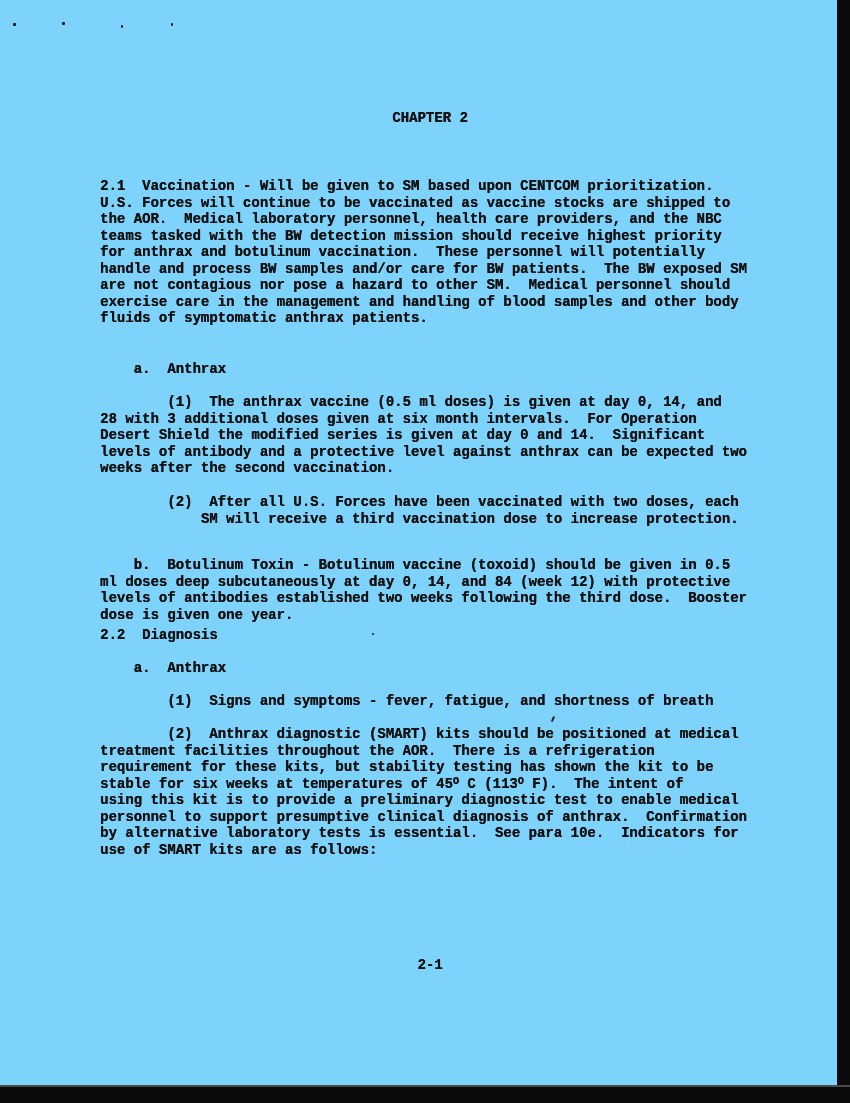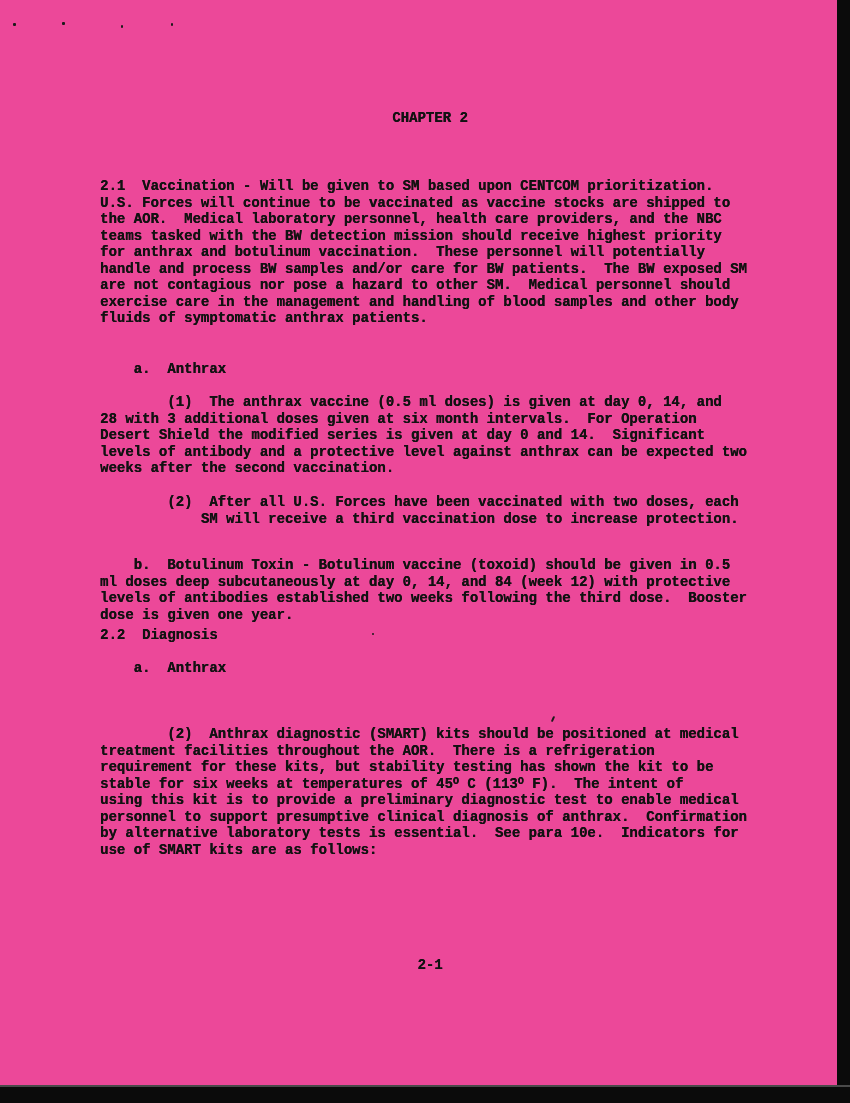--- a/index.html
+++ b/index.html
@@ -4,21 +4,21 @@
 <style>
   html, body {
     margin: 0;
     padding: 0;
     background: #ffffff;
   }
   .page {
     position: relative;
     width: 850px;
     height: 1103px;
-    background: #ec4899;
+    background: #7dd3fc;
     overflow: hidden;
   }
   
   .doc-text {
     position: absolute;
     left: 100px;
     margin: 0;
     font-family: "Liberation Mono", "DejaVu Sans Mono", monospace;
     font-weight: bold;
     font-size: 14px;
@@ -141,20 +141,21 @@
 
   <pre class="doc-text pos-para-b1">    b.  Botulinum Toxin - Botulinum vaccine (toxoid) should be given in 0.5
 ml doses deep subcutaneously at day 0, 14, and 84 (week 12) with protective
 levels of antibodies established two weeks following the third dose.  Booster
 dose is given one year.</pre>
 
   <pre class="doc-text pos-head-2-2">2.2  Diagnosis</pre>
 
   <pre class="doc-text pos-item-a2">    a.  Anthrax</pre>
 
+  <pre class="doc-text pos-para-a2-1">        (1)  Signs and symptoms - fever, fatigue, and shortness of breath</pre>
 
   <pre class="doc-text pos-para-a2-2"><span>        (2)  Anthrax diagnostic (SMART) kits should be positioned at medical
 treatment facilities throughout the AOR.  There is a refrigeration
 requirement for these kits, but stability testing has shown the kit to be
 stable for six weeks at temperatures of 45</span><sup>O</sup><span> C (113</span><sup>O</sup><span> F).  The intent of
 using this kit is to provide a preliminary diagnostic test to enable medical
 personnel to support presumptive clinical diagnosis of anthrax.  Confirmation
 by alternative laboratory tests is essential.  See para 10e.  Indicators for
 use of SMART kits are as follows:</span></pre>
 

